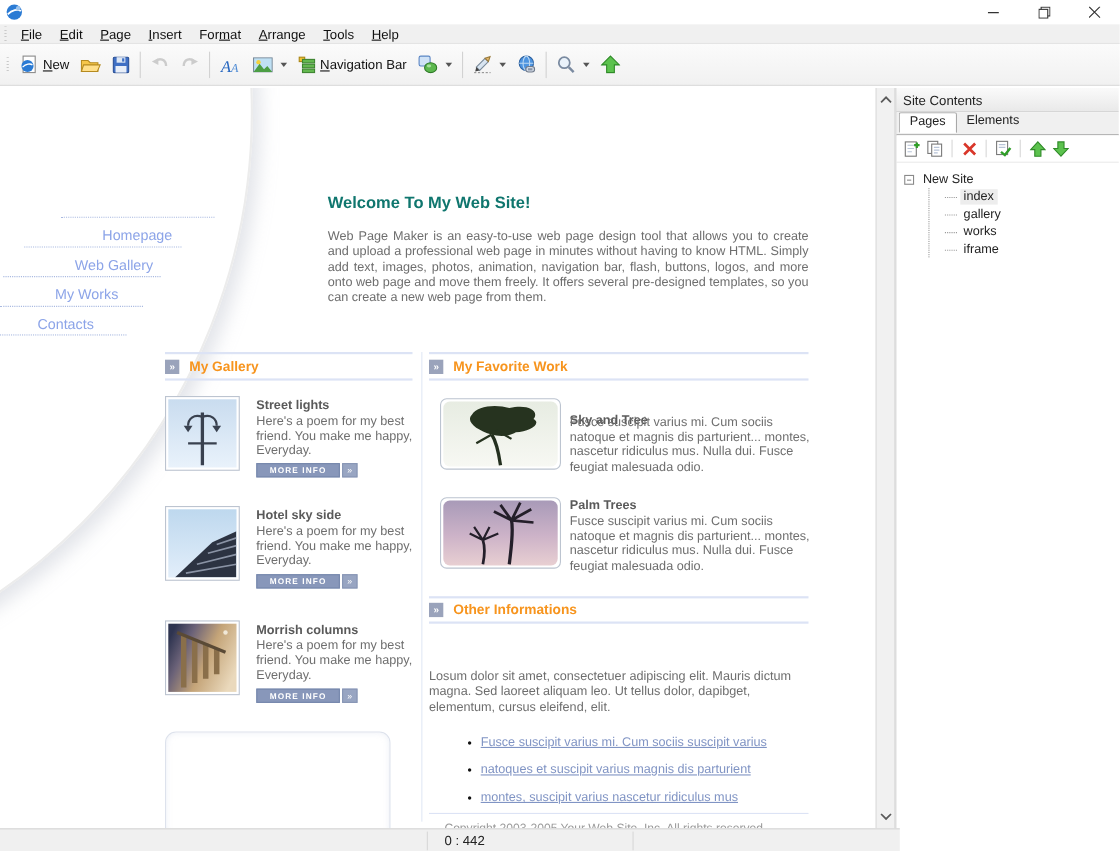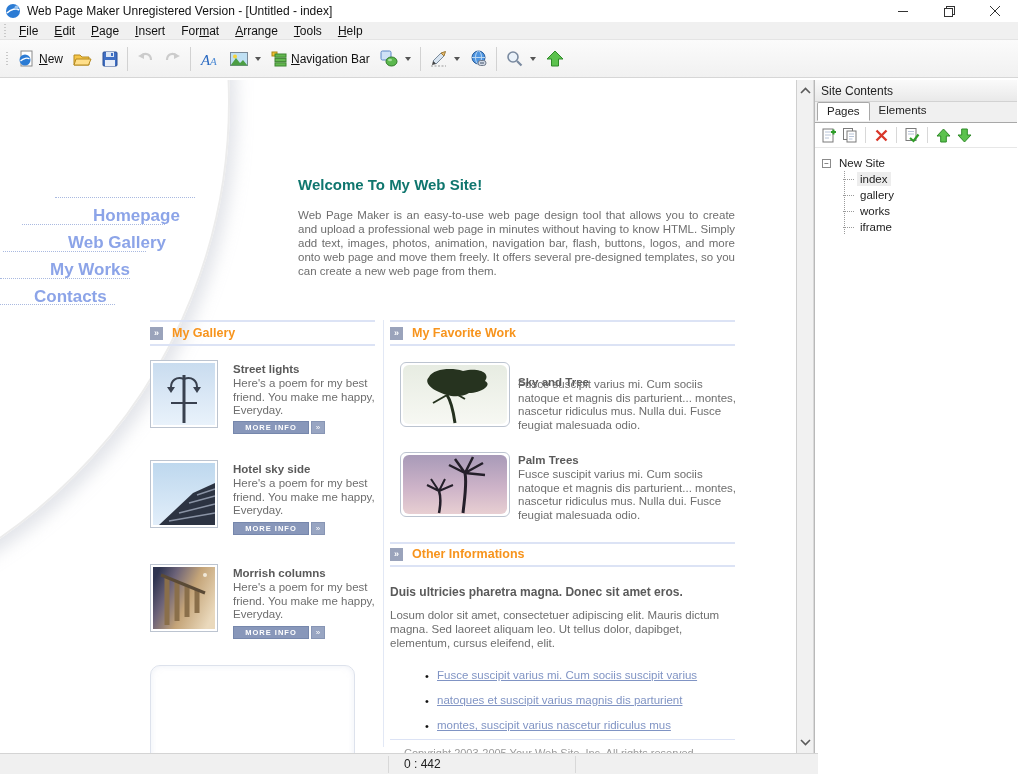--- a/index.html
+++ b/index.html
@@ -37,21 +37,21 @@
   .canvas { width:797px; height:673px; background:#fff; position:relative; overflow:hidden;
     border-right:1px solid #cfcfcf; }
   .vscroll { width:17px; height:673px; background:#f1f1f1; position:relative; border-right:1px solid #d9d9d9; }
   .vscroll .chev { position:absolute; left:3px; }
   .sidebar { width:203px; height:673px; background:#fff; border-left:1px solid #b9b9b9; display:flex; flex-direction:column; }
 
   
   .arc { position:absolute; left:-830px; top:-508px; width:1060px; height:1060px; border-radius:50%;
     border:2px solid #ececec; box-shadow:7px 7px 16px rgba(175,180,195,.35); }
   .dotline { position:absolute; height:0; border-top:1px dotted #a9b9e0; }
-  .navitem { position:absolute; color:#8CA4E8; font-weight:bold; font-size:17px; }
+  .navitem { position:absolute; color:#8CA4E8; font-weight:normal; font-size:13px; }
   .secline { position:absolute; height:2px; background:#dce3f5; }
   .vdivider { position:absolute; width:1px; background:#e2e8f5; }
   .sec-head { position:absolute; display:flex; align-items:center; gap:9px; }
   .arrowbox { width:13px; height:13px; background:#9aa3bb; color:#fff; font-size:9px; line-height:13px;
     text-align:center; font-weight:bold; }
   .sec-title { color:#F7941D; font-weight:bold; font-size:12.5px; }
   .h-welcome { position:absolute; color:#0f766e; font-weight:bold; font-size:15px; }
   .p-body { position:absolute; color:#6e6e6e; font-size:11.5px; line-height:14px; text-align:justify; }
   .thumb { position:absolute; background:#fff; border:1px solid #bcc4d0; padding:2px; }
   .thumb .pic { width:100%; height:100%; position:relative; overflow:hidden; }
@@ -80,21 +80,21 @@
     margin-bottom:-1px; }
   .sc-toolbar { height:25px; display:flex; align-items:center; gap:3px; padding-left:5px; background:#fff;
     border-bottom:1px solid #e7e7e7; }
   .sc-sep { width:1px; height:16px; background:#d8d8d8; margin:0 3px; }
   .sc-btn { width:18px; height:18px; display:flex; align-items:center; justify-content:center; }
   .tree { position:relative; flex:1; background:#fff; font-size:11.5px; padding-top:7px; }
   .tree-root { display:flex; align-items:center; height:16px; padding-left:7px; gap:5px; }
   .expander { width:9px; height:9px; border:1px solid #8a8a8a; background:#fff; font-size:8px; line-height:7px;
     text-align:center; color:#333; }
   .tree-vline { position:absolute; left:29px; top:23px; height:63px; border-left:1px dotted #9a9a9a; }
-  .tree-child { display:flex; align-items:center; height:16px; padding-left:28px; }
+  .tree-child { display:flex; align-items:center; height:16px; padding-left:44px; }
   .tree-stub { width:11px; height:0; border-top:1px dotted #9a9a9a; margin-right:3px; }
   .tree-label { padding:1px 3px; }
   .tree-label.selected { background:#ededed; }
 
   
   .statusbar { position:absolute; left:0; bottom:0; width:1018px; height:21px; display:flex;text-align:right; }
   .status-left { width:818px; height:21px; background:#f0f0f0; border-top:1px solid #d4d4d4; position:relative; }
   .status-sep { position:absolute; top:2px; width:1px; height:17px; background:#d8d8d8; }
   .status-pos { position:absolute; left:404px; top:3px; font-size:12px; color:#222; }
   .status-right { flex:1; background:#fff; }
@@ -104,21 +104,20 @@
 <body>
 
 <div class="titlebar">
   <span class="appicon">
     <svg width="16" height="16" viewBox="0 0 16 16">
         <circle cx="8" cy="8" r="7" fill="#2b7bd4"></circle>
         <path d="M2 10 C6 6 11 5 14 7" stroke="#fff" stroke-width="1.6" fill="none"></path>
         <circle cx="11.5" cy="4.5" r="2" fill="#9cc4ee"></circle>
       </svg>
   </span>
-  <span class="title">Web Page Maker Unregistered Version - [Untitled - index]</span>
   <div class="win-controls">
     <div class="win-btn">
       <svg width="11" height="11" viewBox="0 0 11 11">
           <path d="M0 5.5 H10" stroke="#333" stroke-width="1"></path>
         </svg>
     </div>
     <div class="win-btn">
       <svg width="11" height="11" viewBox="0 0 11 11" fill="none">
           <rect x="2.5" y="0.5" width="8" height="8" stroke="#333"></rect>
           <rect x="0.5" y="2.5" width="8" height="8" stroke="#333" fill="#fff"></rect>
@@ -384,21 +383,20 @@
     <div class="item-title" style="left:518px;top:374px;">Palm Trees</div>
     <div class="item-desc" style="left:518px;top:388px;width:220px;">Fusce suscipit varius mi. Cum sociis natoque et magnis dis parturient... montes, nascetur ridiculus mus. Nulla dui. Fusce feugiat malesuada odio.</div>
 
     <div class="secline" style="left:390px;top:462px;width:345px;"></div>
     <div class="sec-head" style="left:390px;top:467px;">
       <span class="arrowbox">»</span>
       <span class="sec-title">Other Informations</span>
     </div>
     <div class="secline" style="left:390px;top:485px;width:345px;"></div>
 
-    <div class="other-h" style="left:390px;top:505px;">Duis ultricies pharetra magna. Donec sit amet eros.</div>
     <div class="p-body" style="left:390px;top:528px;width:345px;text-align:left;">Losum dolor sit amet, consectetuer adipiscing elit. Mauris dictum magna. Sed laoreet aliquam leo. Ut tellus dolor, dapibget, elementum, cursus eleifend, elit.</div>
 
     <div class="bullet" style="left:425px;top:590px;">•</div>
     <div class="blink" style="left:437px;top:589px;">Fusce suscipit varius mi. Cum sociis suscipit varius</div>
     <div class="bullet" style="left:425px;top:615px;">•</div>
     <div class="blink" style="left:437px;top:614px;">natoques et suscipit varius magnis dis parturient </div>
     <div class="bullet" style="left:425px;top:640px;">•</div>
     <div class="blink" style="left:437px;top:639px;">montes, suscipit varius nascetur ridiculus mus   </div>
 
     <div class="secline" style="left:390px;top:659px;width:345px;height:1px;"></div>

